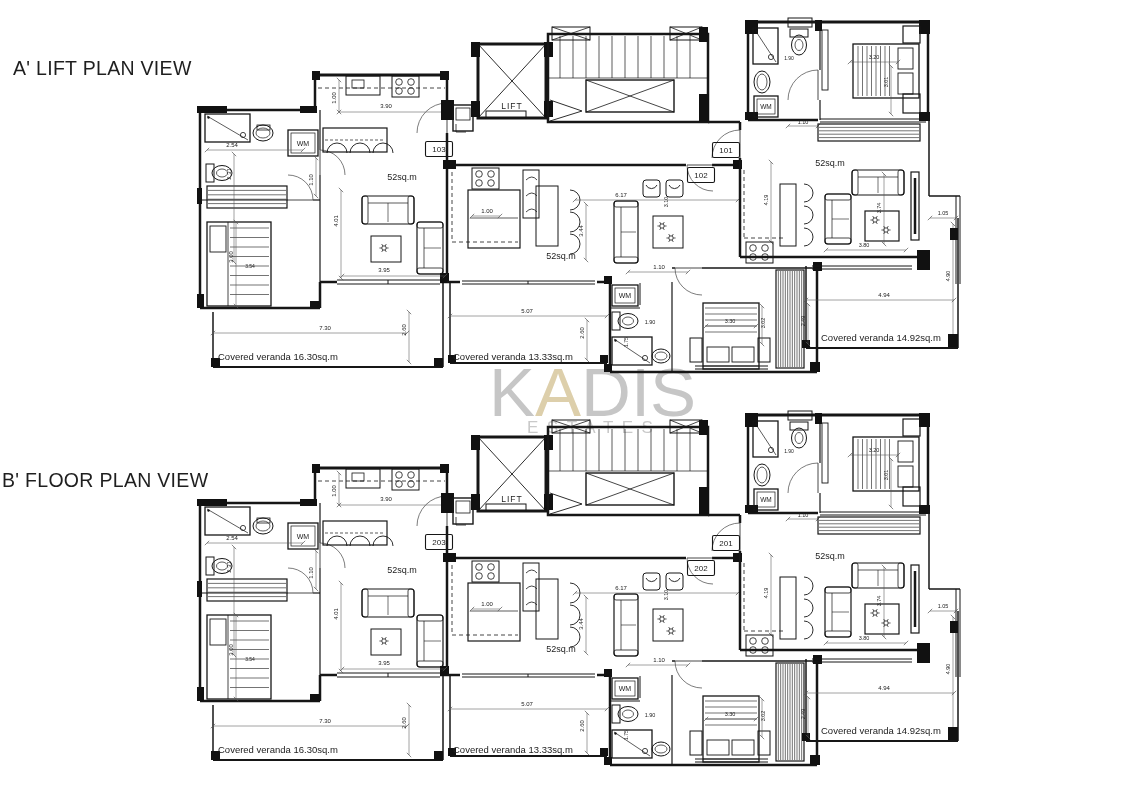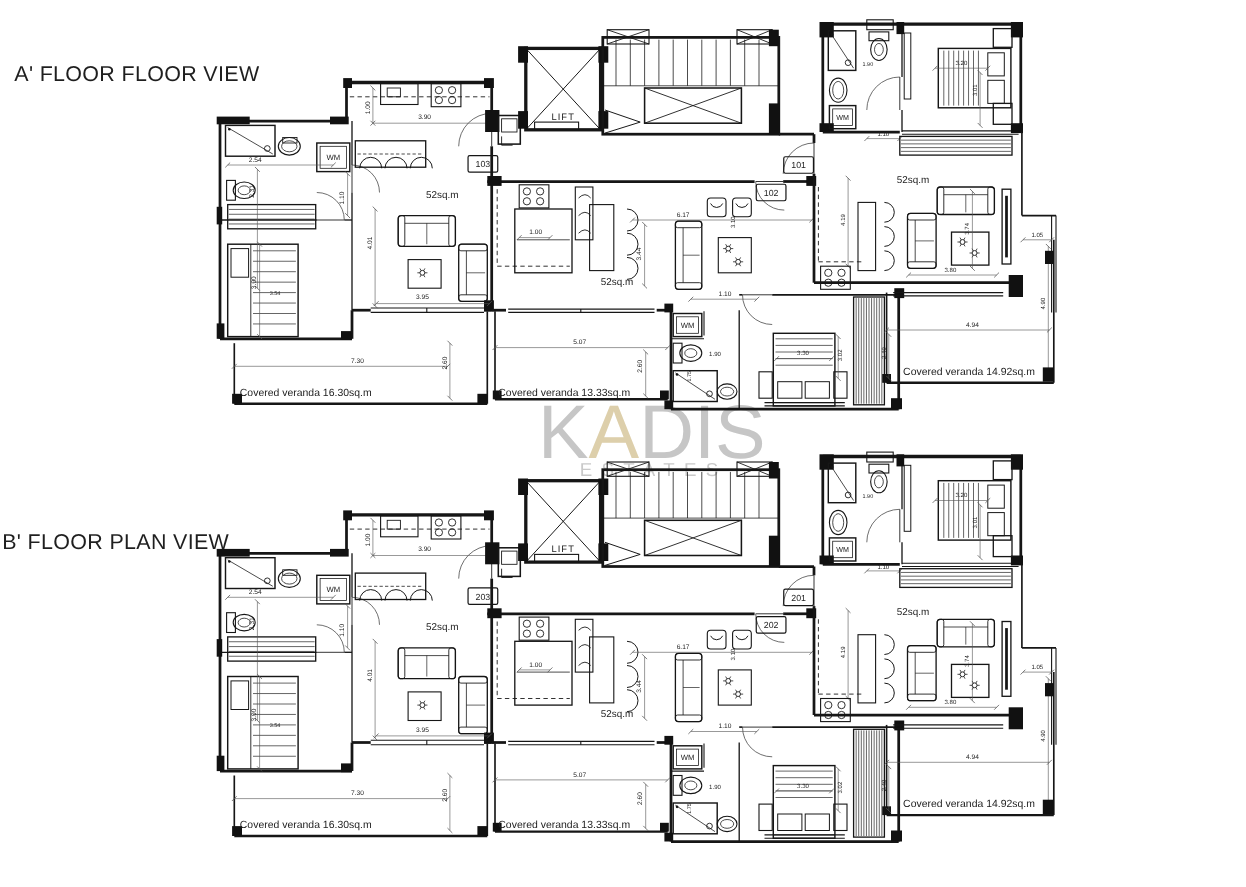--- a/index.html
+++ b/index.html
@@ -1,20 +1,20 @@
 <!DOCTYPE html>
 <html><head>
 <meta charset="utf-8">
 <style>
   html,body{margin:0;padding:0;background:#ffffff;}
   body{font-family:"Liberation Sans", sans-serif;}
   #stage{position:relative;width:1133px;height:806px;background:#fff;overflow:hidden;}
   .plan-title{position:absolute;font-size:19.5px;color:#1f1f1f;letter-spacing:.3px;white-space:nowrap;}
   #titleA{left:13px;top:57px;}
-  #titleB{left:2px;top:482px;text-align:right;}
+  #titleB{left:2px;top:469px;text-align:right;}
   .wm-word{position:absolute;left:489px;top:358px;font-size:69px;line-height:1;color:#c6c6c6;font-weight:400;}
   .wm-word .wm-a{color:#ddcfab;}
   .wm-sub{position:absolute;left:527px;top:418px;font-size:17px;letter-spacing:8.5px;color:#c9c9c9;}
   svg{position:absolute;left:0;top:0;}
   svg text{font-family:"Liberation Sans", sans-serif;fill:#222;}
 </style>
 </head>
 <body>
 
 <div id="stage">
@@ -1169,15 +1169,15 @@
           <text x="884" y="297" font-size="6" text-anchor="middle" fill="#222" letter-spacing="0">4.94</text>
           <line x1="808" y1="304" x2="808" y2="344" stroke="#555" stroke-width="0.55" stroke-dasharray="none"></line>
           <line x1="805.8" y1="301.8" x2="810.2" y2="306.2" stroke="#555" stroke-width="0.7" stroke-dasharray="none"></line>
           <line x1="805.8" y1="341.8" x2="810.2" y2="346.2" stroke="#555" stroke-width="0.7" stroke-dasharray="none"></line>
           <text x="805" y="321" font-size="5.5" text-anchor="middle" fill="#222" letter-spacing="0" transform="rotate(-90 805 321)">2.49</text>
           <text x="821" y="341" font-size="9.5" text-anchor="start" fill="#222" letter-spacing="0">Covered veranda 14.92sq.m</text>
         </g>
       </g>
     </svg>
 
-  <div class="plan-title" id="titleA">A' FLOOR FLOOR VIEW</div>
+  <div class="plan-title" id="titleA">A' LIFT PLAN VIEW</div>
   <div class="plan-title" id="titleB">B' FLOOR PLAN VIEW</div>
 </div>
 
 </body></html>

